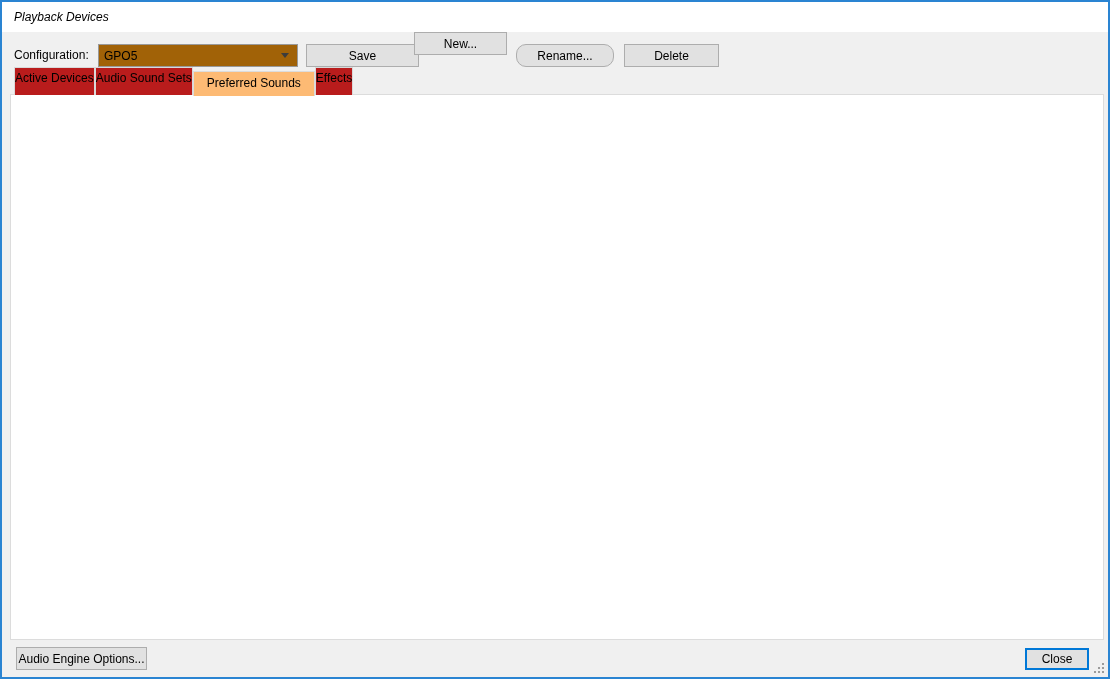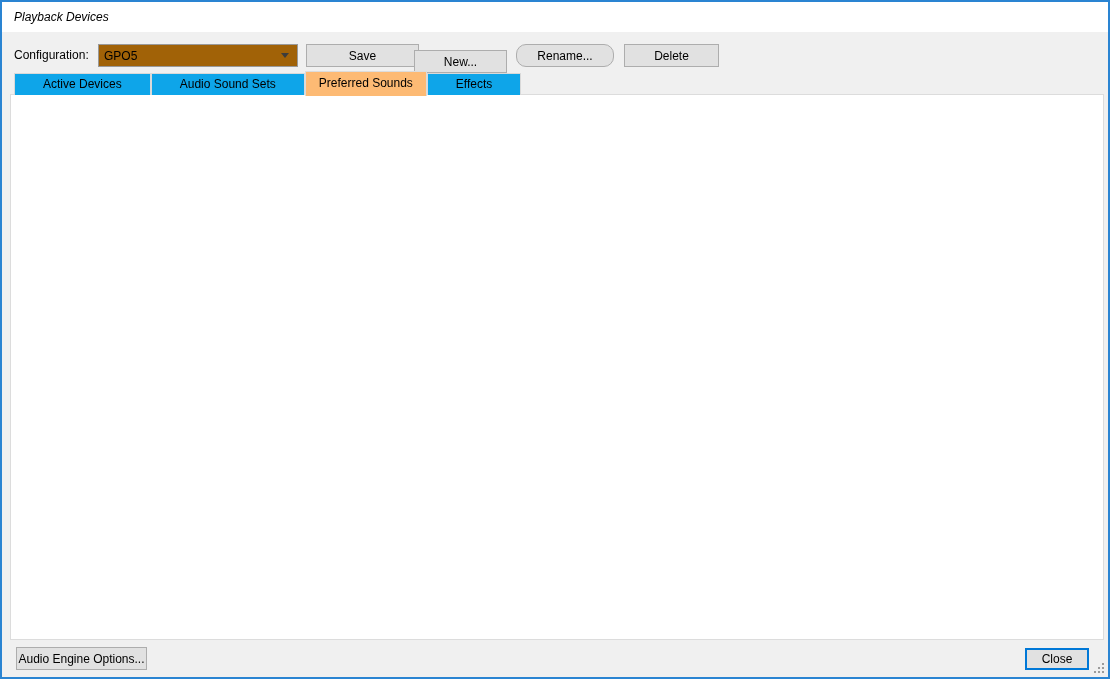--- a/index.html
+++ b/index.html
@@ -18,27 +18,27 @@
   .combo{ position:absolute; background:#a16207; border:1px solid #999; display:flex; align-items:center; cursor:default; }
   .combo .combo-text{ padding-left:5px; flex:1; white-space:nowrap; overflow:hidden; }
   .arrow-down{ width:0; height:0; border-left:4px solid transparent; border-right:4px solid transparent; border-top:5px solid #3c3c3c; margin-right:8px; }
   .config-combo{ left:96px; top:42px; width:200px; height:23px; }
 
   .btn{
     position:absolute; height:23px; background:#e1e1e1; border:1px solid #adadad;
     font-family:"Liberation Sans", sans-serif; font-size:12px; text-align:center; cursor:default;
   }
   .btn-save{ left:304px; top:42px; width:113px; }
-  .btn-new{ left:412px; top:48px; width:93px; }
+  .btn-new{ left:412px; top:30px; width:93px; }
   .btn-rename{ left:514px; top:42px; width:98px;border-radius:10px; }
   .btn-delete{ left:622px; top:42px; width:95px; }
 
   
   .tabs{ position:absolute; left:12px; top:68px; height:25px; display:flex; align-items:flex-end; z-index:3; }
-  .tab{ height:22px; line-height:20px; padding:0 28px; background:#0ea5e9; border:1px solid #d9d9d9; border-bottom:none; margin-right:0; cursor:default; }
+  .tab{ height:28px; line-height:20px; padding:0 0; background:#b91c1c; border:1px solid #d9d9d9; border-bottom:none; margin-right:0; cursor:default; }
   .tab.active{ height:25px; line-height:23px; background:#fdba74; border:1px solid #dcdcdc; border-bottom:none; position:relative; top:1px; padding:0 13px; }
 
   .tabpage{ position:absolute; left:8px; top:92px; width:1094px; height:546px; background:#ffffff; border:1px solid #dcdcdc; z-index:1; }
 
   
   .sound-ids-label{ position:absolute; left:21px; top:101px; height:18px; line-height:18px; }
   .tree-box{ position:absolute; left:20px; top:127px; width:531px; height:496px; background:#fff; border:1px solid #9e9e9e; padding-top:4px; overflow:hidden; }
   .tree-row{ height:17px; display:flex; align-items:center; cursor:default; }
   .tree-row.lvl1{ padding-left:12px; }
   .tree-row.lvl2{ padding-left:33px; }

